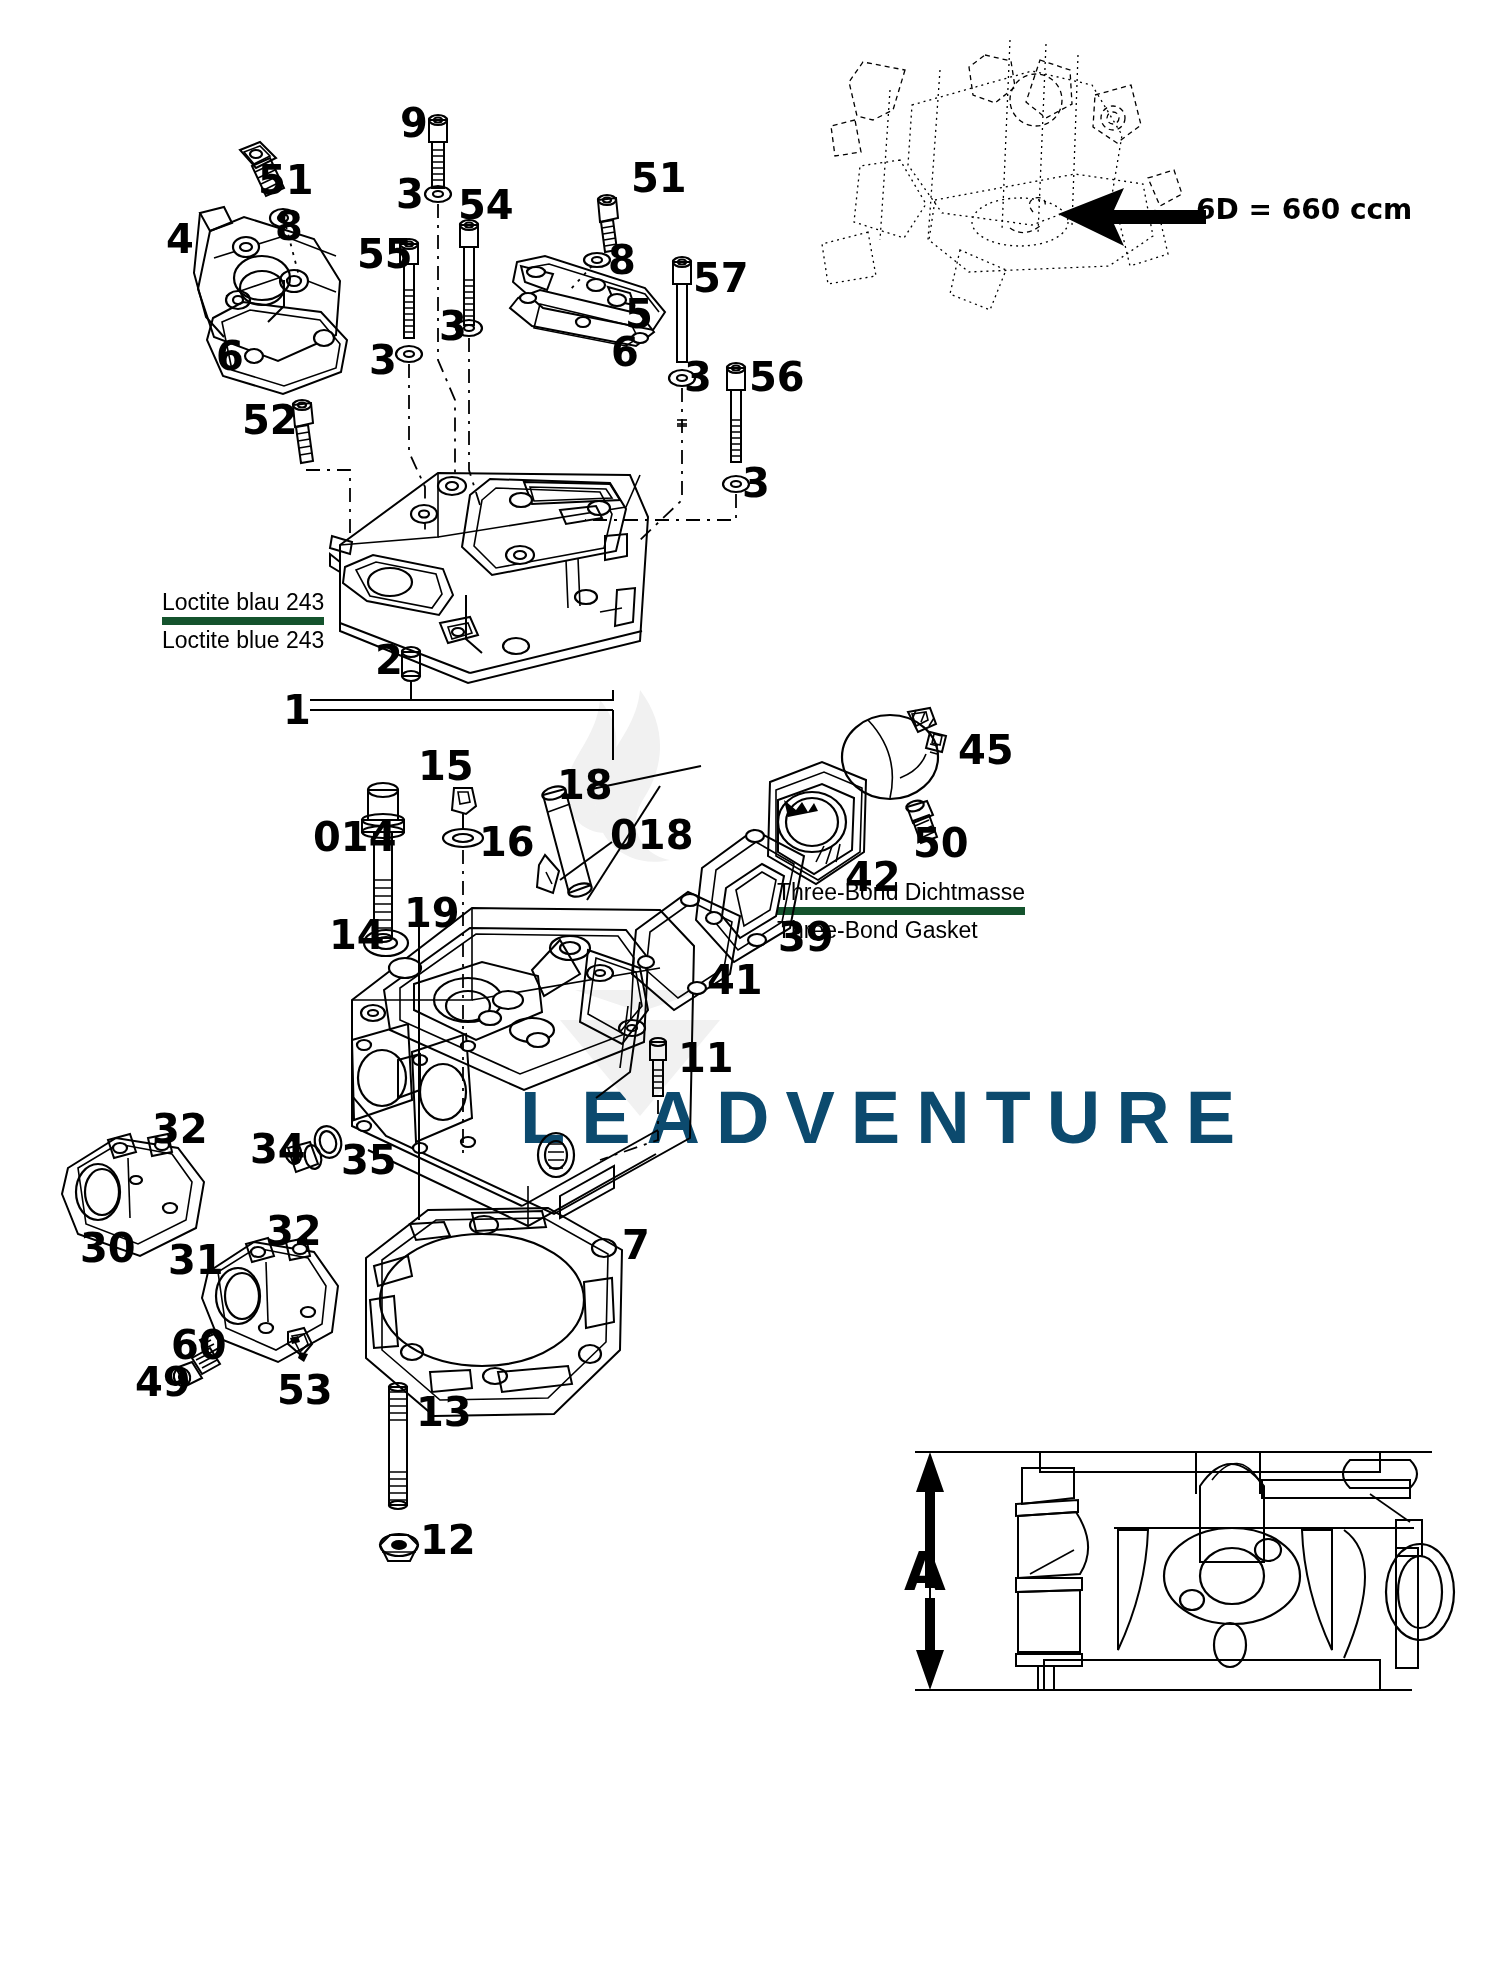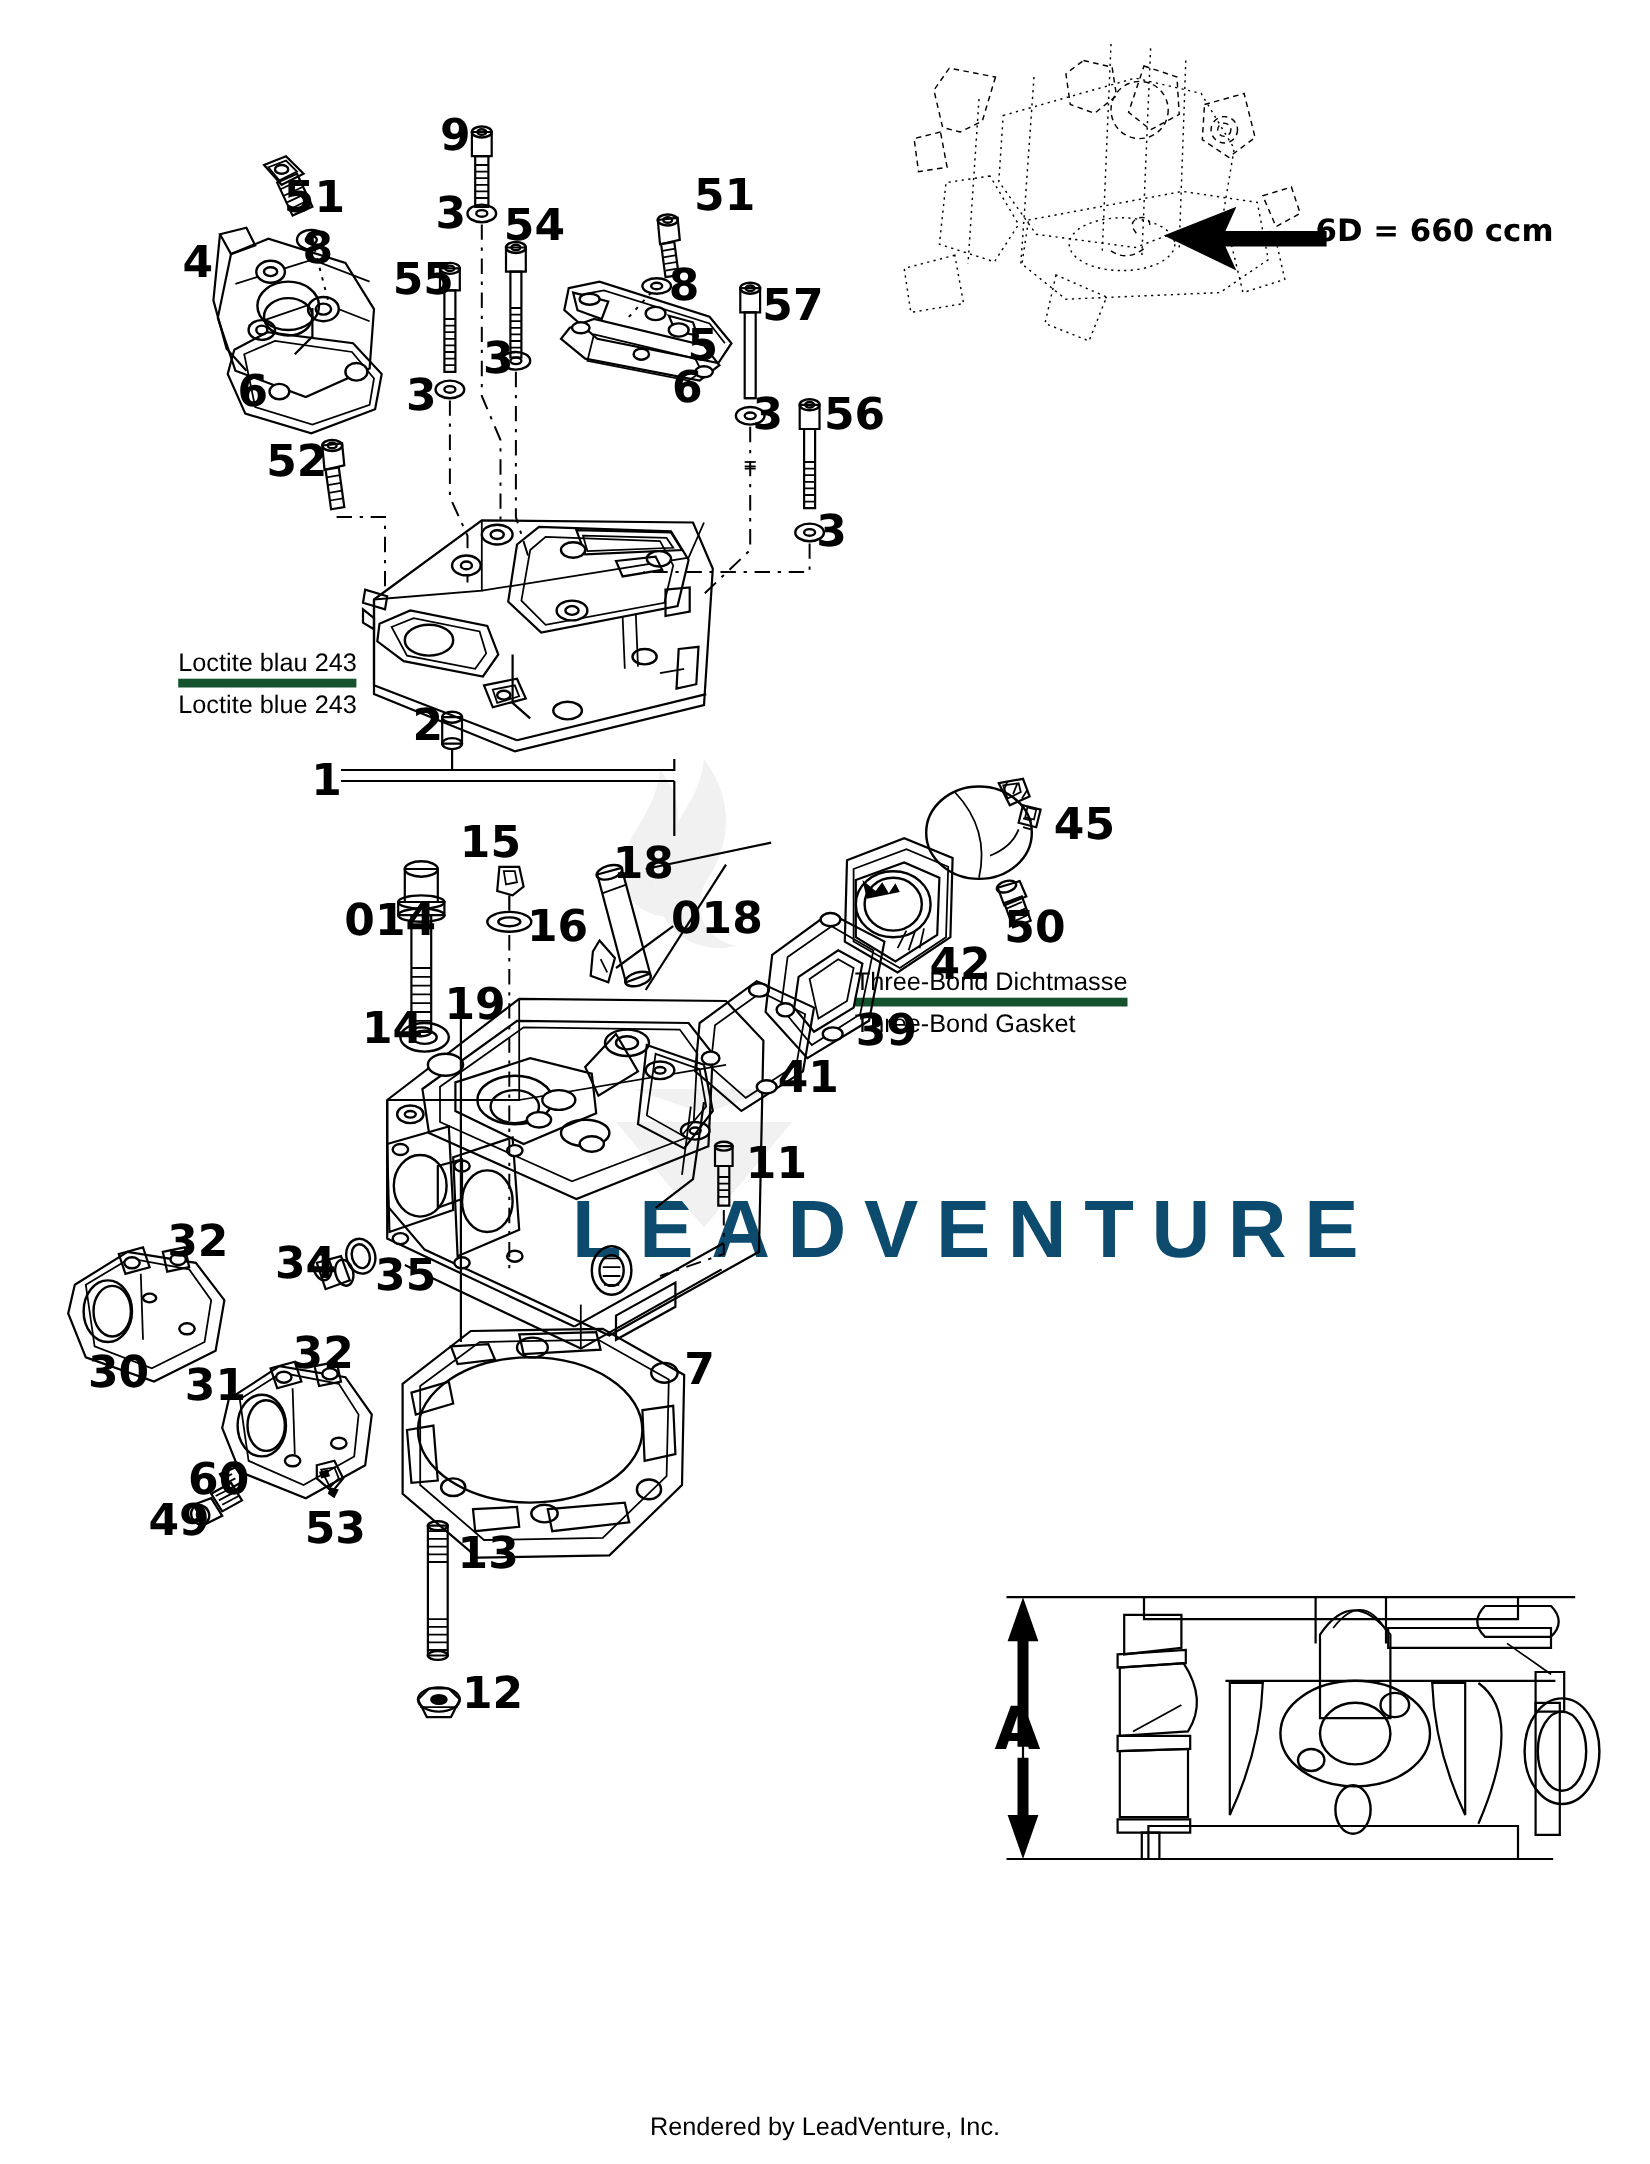--- a/index.html
+++ b/index.html
@@ -667,15 +667,14 @@
       <div class="num" style="left: 266px; top: 1211px;">32</div>
       <div class="num" style="left: 168px; top: 1240px;">31</div>
       <div class="num" style="left: 171px; top: 1325px;">60</div>
       <div class="num" style="left: 135px; top: 1362px;">49</div>
       <div class="num" style="left: 277px; top: 1370px;">53</div>
       <div class="num" style="left: 622px; top: 1225px;">7</div>
       <div class="num" style="left: 416px; top: 1392px;">13</div>
       <div class="num" style="left: 420px; top: 1520px;">12</div>
     </div>
 
-  <div class="footer" style="top:1920px;">Rendered by LeadVenture, Inc.</div>
 
 </div>
 
 </body></html>

